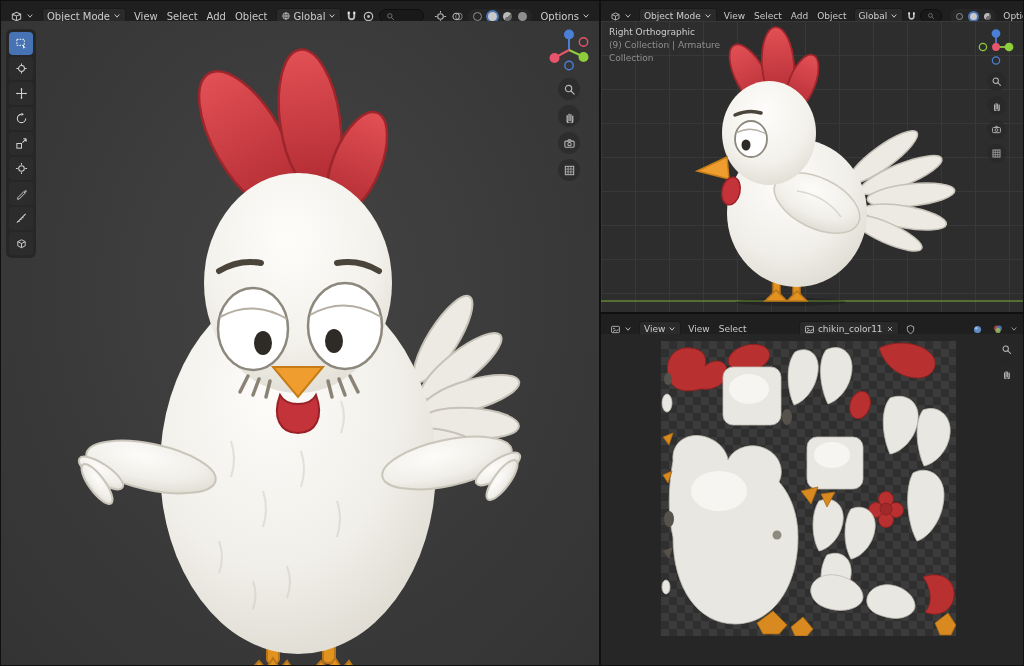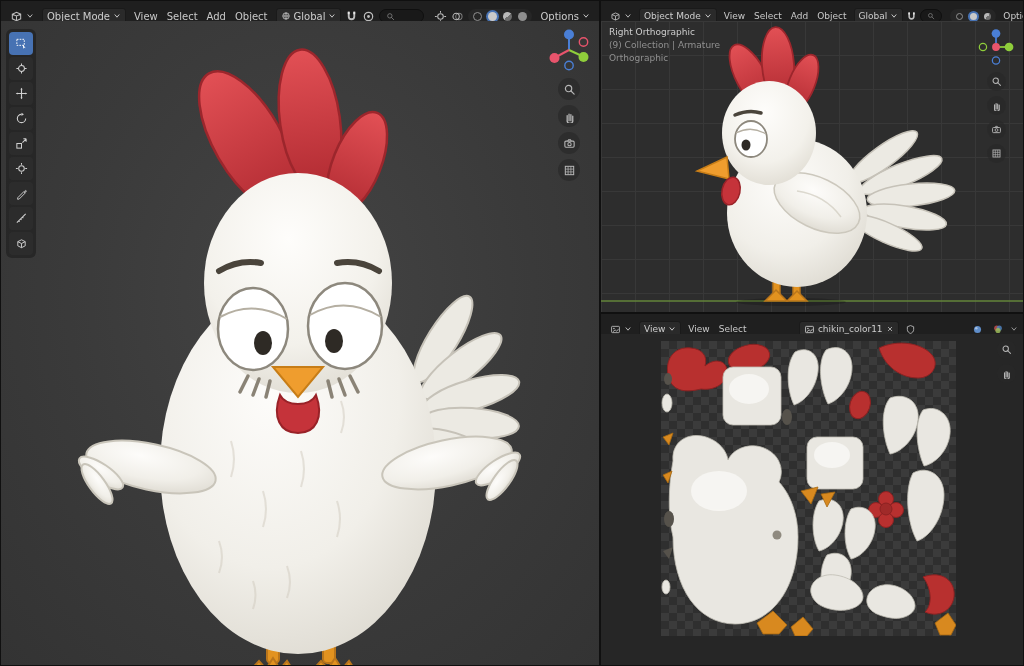--- a/index.html
+++ b/index.html
@@ -499,21 +499,21 @@
           <path d="M134 94 Q148 88 160 92" stroke="#4a443b" stroke-width="3.5" fill="none" stroke-linecap="round"></path>
           <ellipse cx="150" cy="118" rx="16" ry="18" fill="#ffffff" stroke="#8d887d" stroke-width="1.8"></ellipse>
           <path d="M135 112 Q150 104 165 113" stroke="#b5afa2" stroke-width="1.3" fill="none"></path>
           <ellipse cx="145" cy="124" rx="4.5" ry="5.5" fill="#2e2a25"></ellipse>
         </g>
       </svg>
 
       <div class="ovl">
         <div>Right Orthographic</div>
         <div class="dim">(9) Collection | Armature</div>
-        <div class="dim">Orthographic</div>
+        <div class="dim">Collection</div>
       </div>
 
       <div class="navcol compact">
         <svg width="40" height="40" viewBox="0 0 46 46">
           <line x1="23" y1="23" x2="23" y2="9" stroke="#4a7fd6" stroke-width="2"></line>
           <circle cx="23" cy="7.5" r="5" fill="#4a7fd6"></circle>
           <line x1="23" y1="23" x2="37" y2="23" stroke="#8fce3b" stroke-width="2"></line>
           <circle cx="38" cy="23" r="5" fill="#8fce3b"></circle>
           <circle cx="8" cy="23" r="4.2" fill="none" stroke="#8fce3b" stroke-width="1.4"></circle>
           <circle cx="23" cy="23" r="4.5" fill="#e8546c"></circle>

